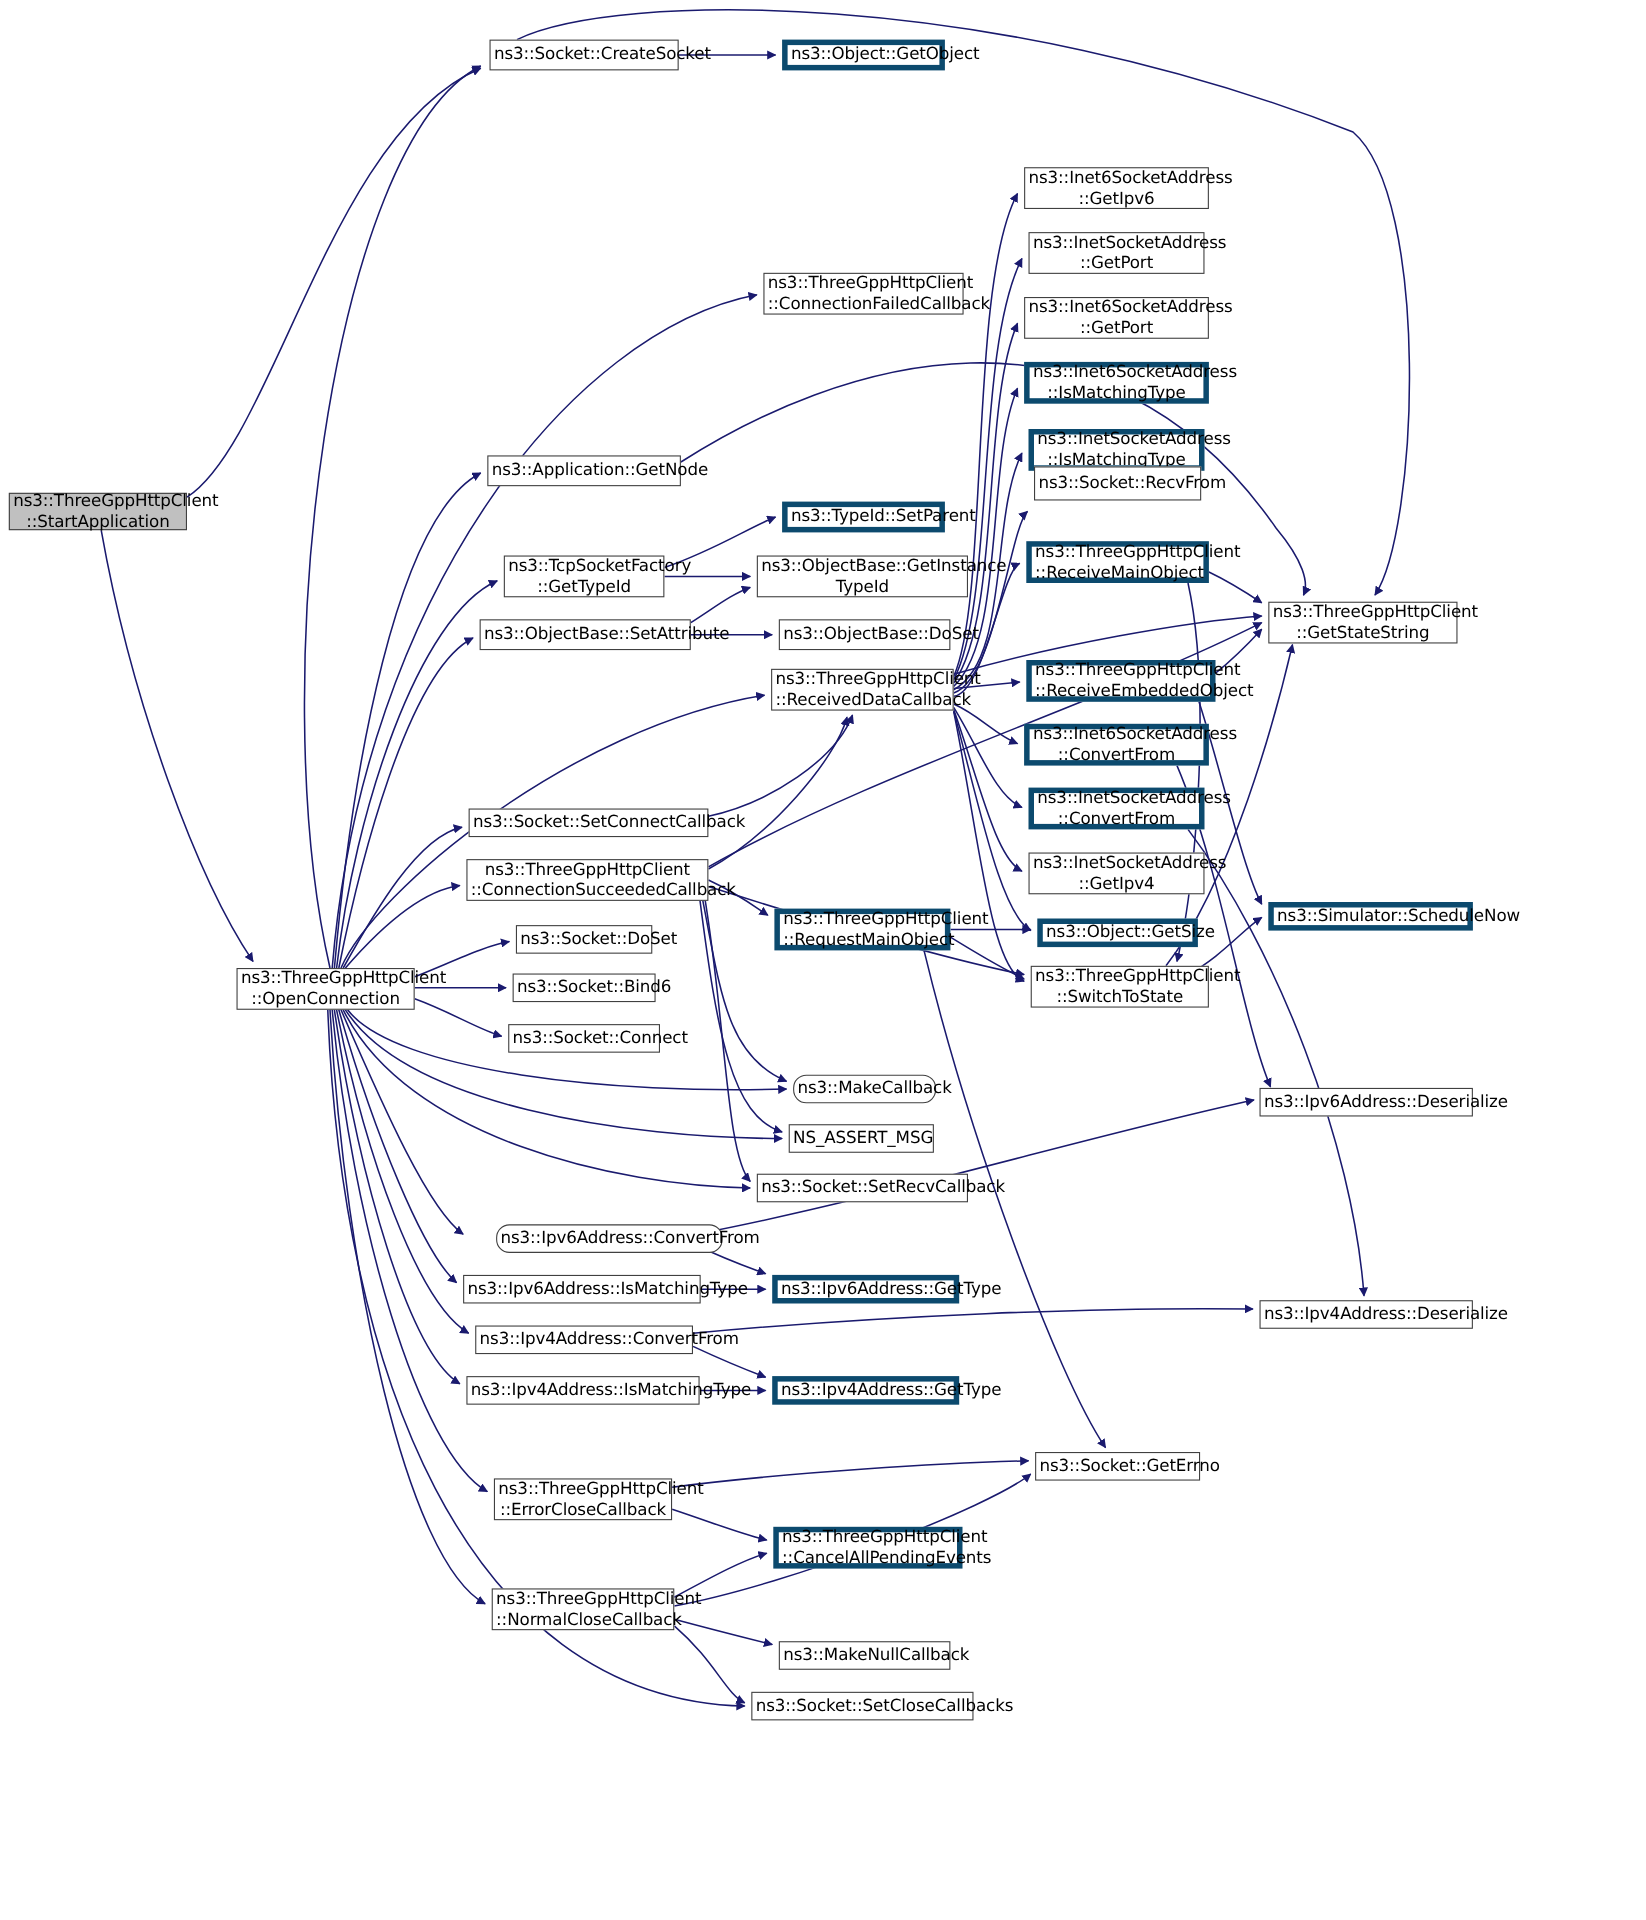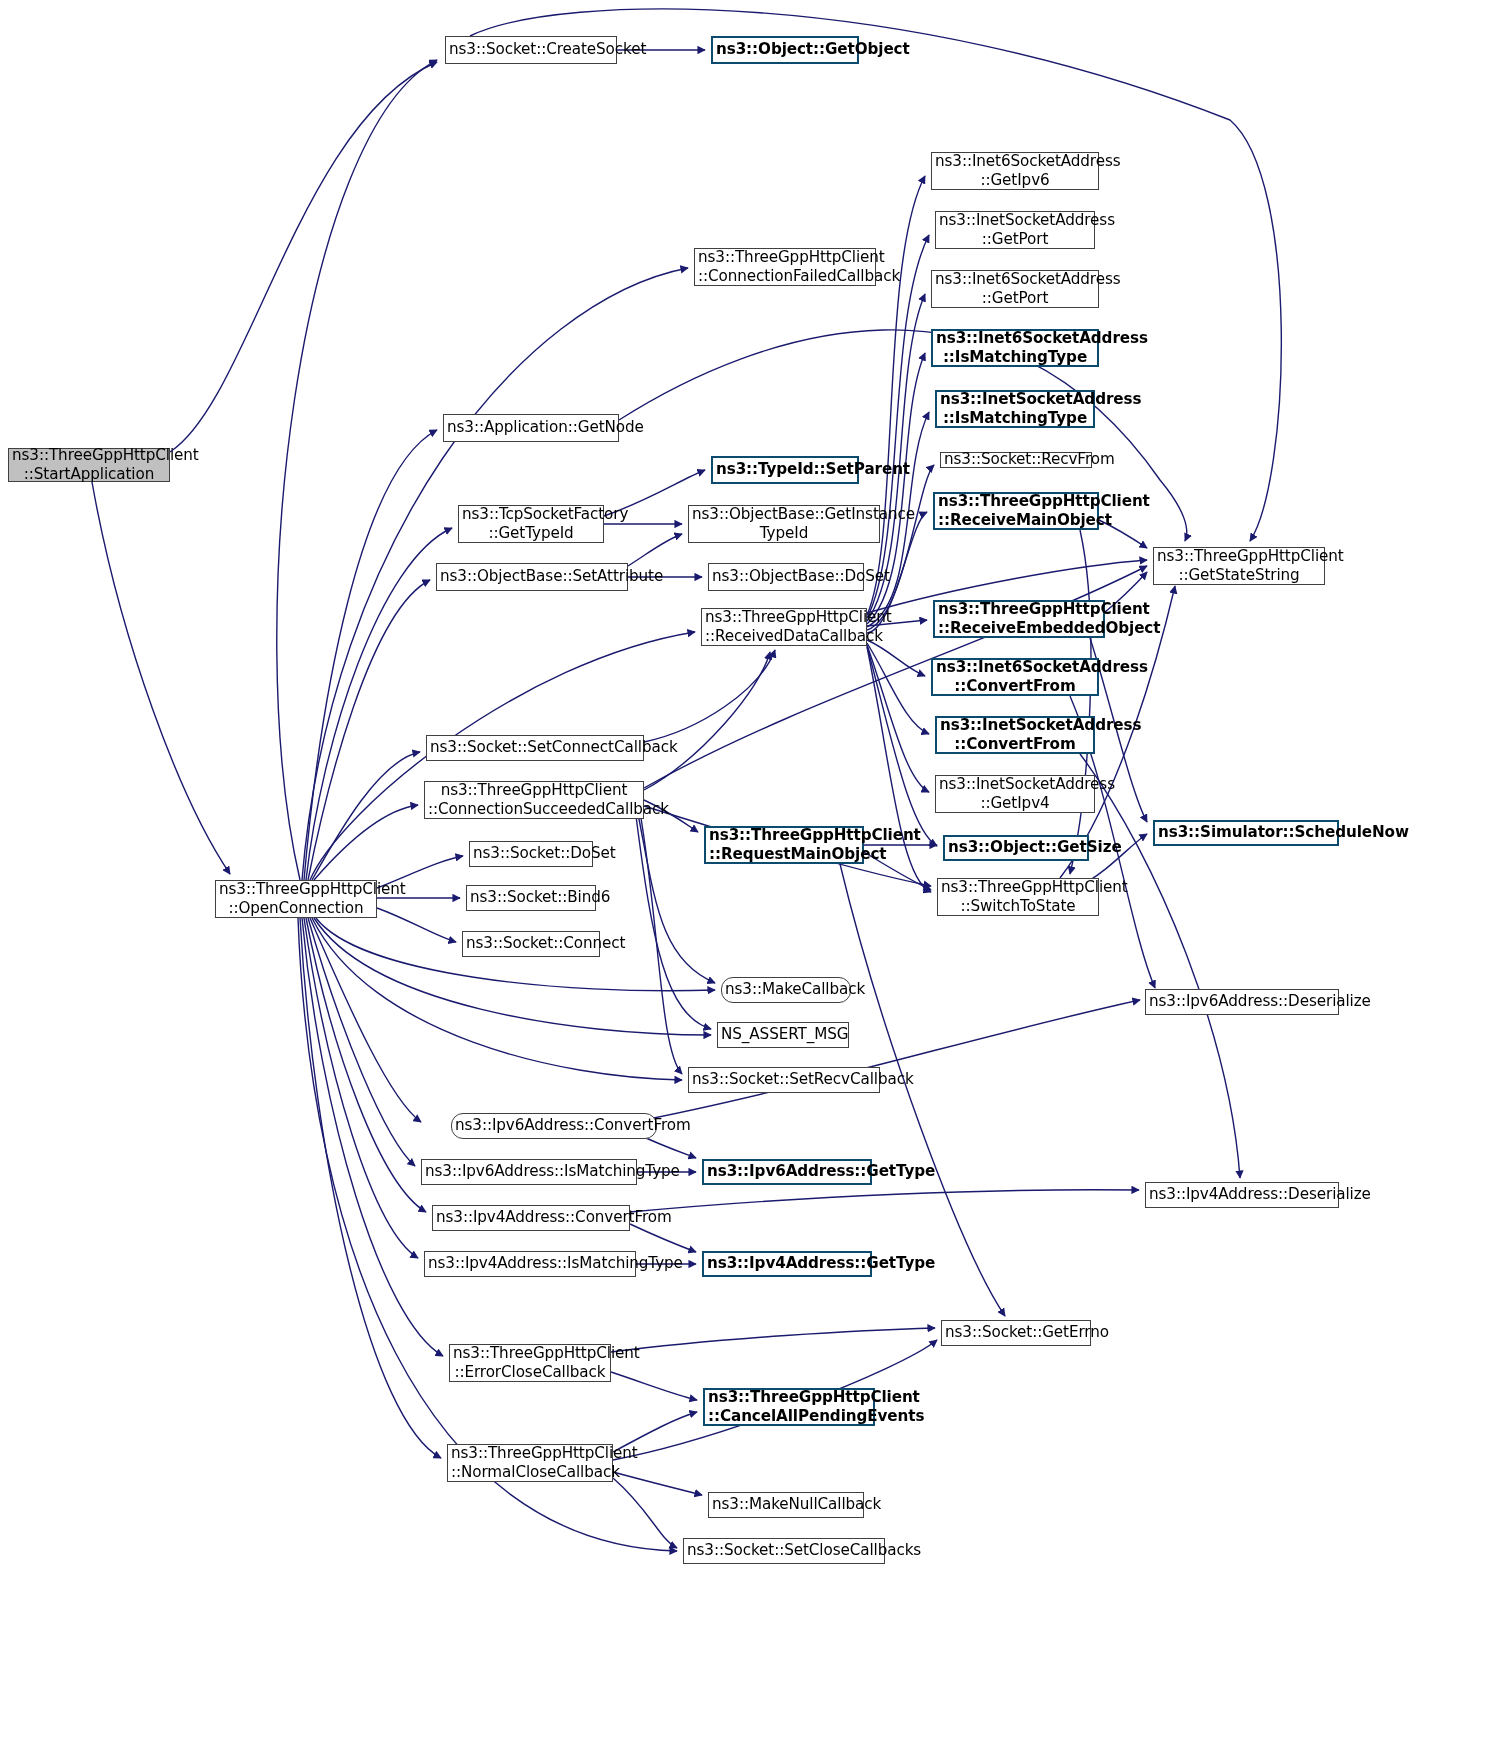--- a/index.html
+++ b/index.html
@@ -26,21 +26,21 @@
     align-items:center;
     justify-content:center;
     text-align:center;
     font-size:15.2px;
     line-height:1.28;
     color:#000000;
     white-space:pre-line;
     padding:4px 3px;
     letter-spacing:-0.1px;
   }
-  .node.red{ border:2px solid #0c4a6e;font-weight:bold; }
+  .node.red{ border:5px solid #0c4a6e; }
   .node.root{ background:#c0c0c0; border:1px solid #404040; }
   .node span{ display:block; width:100%; white-space:pre-line; }
 </style>
 </head>
 <body>
 
 <div id="canvas">
   <svg id="edges" xmlns="http://www.w3.org/2000/svg">
     <defs>
       <marker id="arrow" viewBox="0 0 10 10" refX="9" refY="5" markerWidth="6" markerHeight="6" orient="auto-start-reverse">
@@ -133,21 +133,21 @@
       <div class="node" style="left: 931px; top: 152px; width: 168px; height: 38px;"><span>ns3::Inet6SocketAddress
 ::GetIpv6</span></div>
       <div class="node" style="left: 935px; top: 211px; width: 160px; height: 38px;"><span>ns3::InetSocketAddress
 ::GetPort</span></div>
       <div class="node" style="left: 931px; top: 270px; width: 168px; height: 38px;"><span>ns3::Inet6SocketAddress
 ::GetPort</span></div>
       <div class="node red" style="left: 931px; top: 329px; width: 168px; height: 38px;"><span>ns3::Inet6SocketAddress
 ::IsMatchingType</span></div>
       <div class="node red" style="left: 935px; top: 390px; width: 160px; height: 38px;"><span>ns3::InetSocketAddress
 ::IsMatchingType</span></div>
-      <div class="node" style="left: 940px; top: 452px; width: 152px; height: 16px; justify-content: center;"><span>ns3::Socket::RecvFrom</span></div>
+      <div class="node" style="left: 940px; top: 424px; width: 152px; height: 31px; justify-content: center;"><span>ns3::Socket::RecvFrom</span></div>
       <div class="node red" style="left: 933px; top: 492px; width: 166px; height: 38px;"><span>ns3::ThreeGppHttpClient
 ::ReceiveMainObject</span></div>
       <div class="node" style="left: 694px; top: 248px; width: 182px; height: 38px;"><span>ns3::ThreeGppHttpClient
 ::ConnectionFailedCallback</span></div>
       <div class="node" style="left: 443px; top: 414px; width: 176px; height: 28px;"><span>ns3::Application::GetNode</span></div>
       <div class="node red" style="left: 711px; top: 456px; width: 148px; height: 28px;"><span>ns3::TypeId::SetParent</span></div>
       <div class="node" style="left: 458px; top: 505px; width: 146px; height: 38px;"><span>ns3::TcpSocketFactory
 ::GetTypeId</span></div>
       <div class="node" style="left: 688px; top: 505px; width: 192px; height: 38px;"><span>ns3::ObjectBase::GetInstance
 TypeId</span></div>

